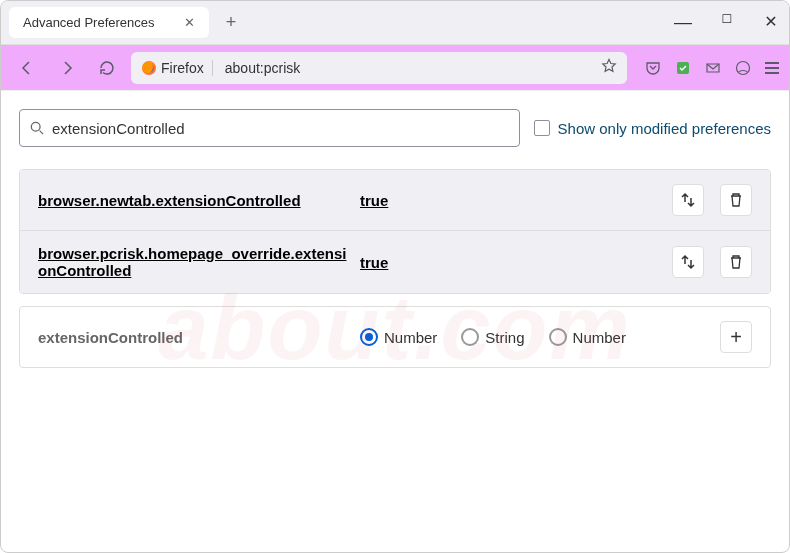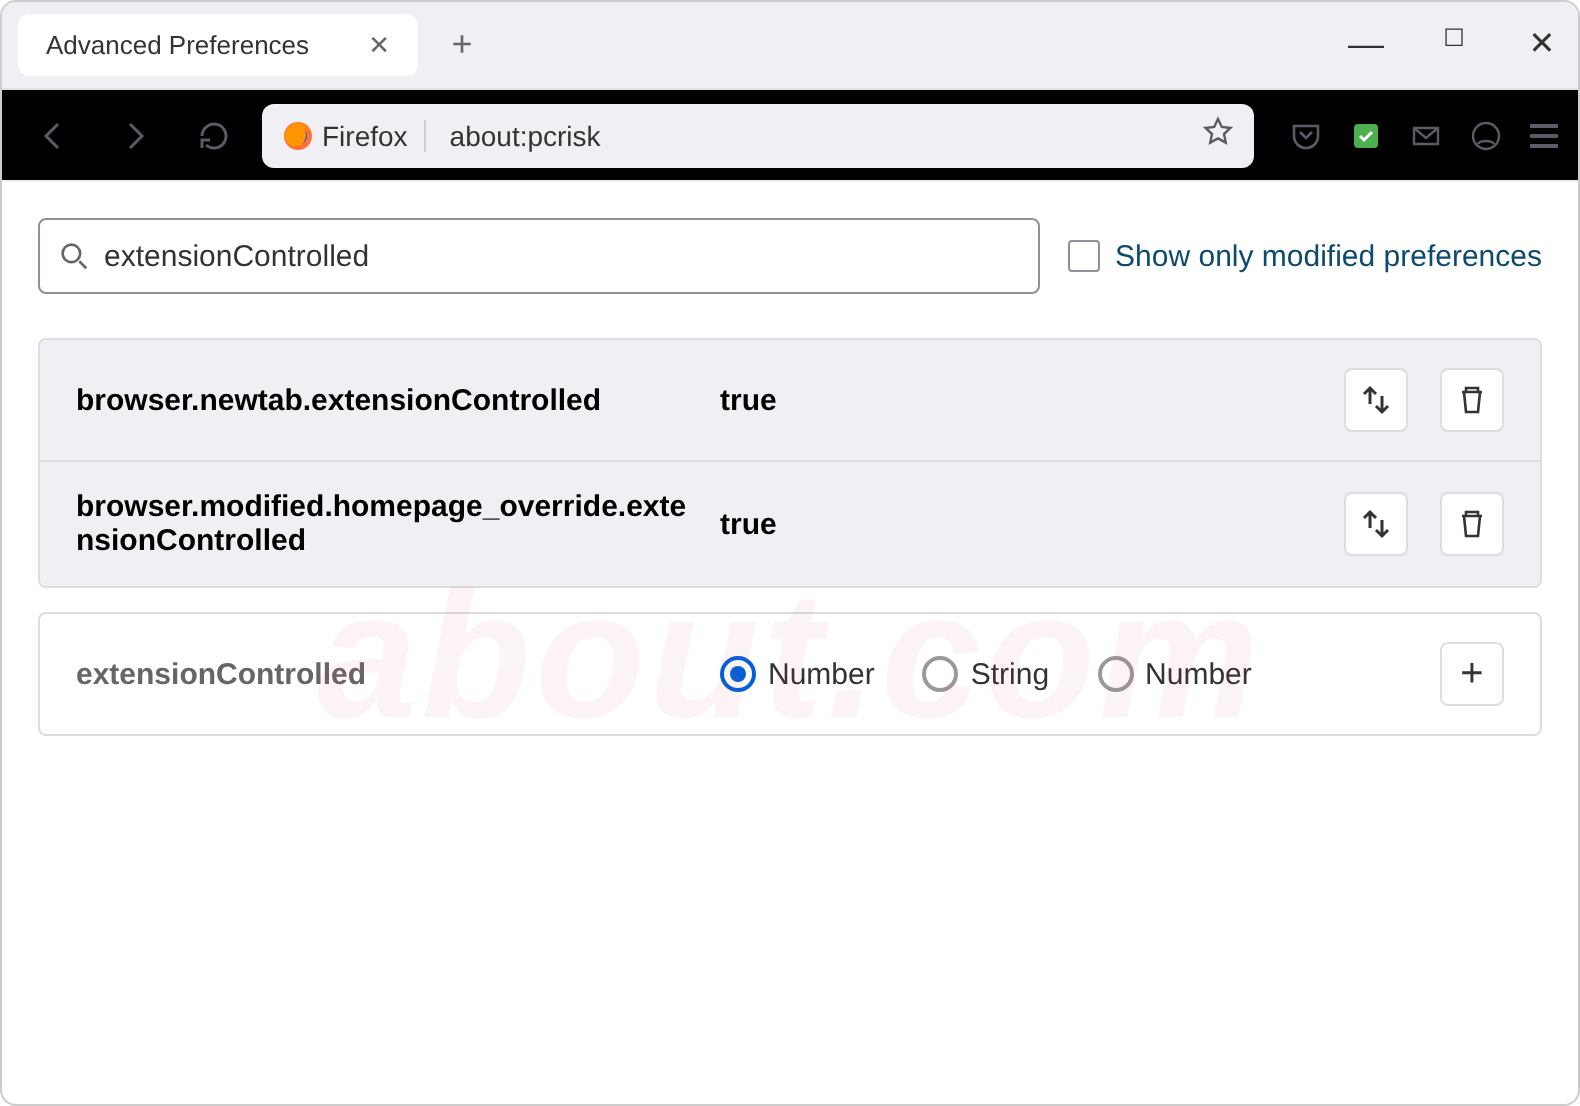--- a/index.html
+++ b/index.html
@@ -7,40 +7,40 @@
     
     .window { width: 790px; height: 553px; border: 1px solid #ccc; border-radius: 8px; overflow: hidden; background: #fff; display: flex; flex-direction: column; }
     
     .titlebar { height: 44px; background: #f0f0f4; display: flex; align-items: center; padding: 0 8px; border-bottom: 1px solid #e0e0e0; }
     .tab { background: #fff; border-radius: 6px; padding: 8px 14px; display: flex; align-items: flex-start; gap: 8px; font-size: 13px; color: #333; min-width: 200px; }
     .tab-close { margin-left: auto; color: #666; cursor: pointer; }
     .new-tab { width: 28px; height: 28px; display: flex; align-items: center; justify-content: center; color: #666; margin-left: 8px; cursor: pointer; font-size: 18px; }
     .window-controls { margin-left: auto; display: flex; gap: 24px; color: #333; }
     .window-controls span { width: 20px; text-align: center; cursor: pointer; }
     
-    .toolbar { height: 46px; background: #000000; display: flex; align-items: center; padding: 0 10px; gap: 8px; border-bottom: 1px solid #eee; }
+    .toolbar { height: 46px; background: #f0abfc; display: flex; align-items: center; padding: 0 10px; gap: 8px; border-bottom: 1px solid #eee; }
     .nav-btn { width: 32px; height: 32px; display: flex; align-items: center; justify-content: center; color: #5b5b66; cursor: pointer; border-radius: 4px; }
     .nav-btn svg { width: 16px; height: 16px; }
     .urlbar { flex: 1; height: 32px; background: #f0f0f4; border-radius: 6px; display: flex; align-items: center; padding: 0 10px; gap: 8px; font-size: 14px; color: #333; }
     .urlbar-firefox { display: flex; align-items: center; gap: 4px; padding-right: 8px; border-right: 1px solid #ccc; margin-right: 4px; }
     .firefox-icon { width: 16px; height: 16px; }
     .urlbar-star { margin-left: auto; color: #5b5b66; }
     .toolbar-icons { display: flex; align-items: center; gap: 14px; margin-left: 10px; color: #5b5b66; }
     .toolbar-icons > * { cursor: pointer; display: flex; align-items: center; justify-content: center; }
     
     .content { flex: 1; padding: 18px; position: relative; }
     .search-row { display: flex; align-items: center; gap: 14px; margin-bottom: 22px; }
     .search-box { flex: 1; height: 38px; border: 1px solid #8f8f9d; border-radius: 4px; display: flex; align-items: center; padding: 0 10px; gap: 8px; max-width: 510px; }
     .search-input { border: none; outline: none; font-size: 15px; flex: 1; color: #333; background: transparent; }
     .checkbox-label { display: flex; align-items: center; gap: 8px; font-size: 15px; color: #0c4a6e; }
     .checkbox { width: 16px; height: 16px; border: 1px solid #8f8f9d; border-radius: 2px; }
     
     .pref-table { border: 1px solid #ddd; border-radius: 4px; overflow: hidden; }
     .pref-row { display: flex; align-items: center; padding: 14px 18px; gap: 12px; font-size: 15px; }
-    .pref-row.modified { background: #f0f0f4; font-weight: 600; }
+    .pref-row.modified { background: #f0f0f4; font-weight: 600; text-decoration: underline; }
     .pref-row.modified + .pref-row.modified { border-top: 1px solid #ddd; }
     .pref-name { width: 310px; word-break: break-word; }
     .pref-value { flex: 1; }
     .pref-actions { margin-left: auto; display: flex; gap: 16px; }
     .icon-btn { width: 32px; height: 32px; display: flex; align-items: center; justify-content: center; color: #333; cursor: pointer; border-radius: 4px; background: #fff; border: 1px solid #ddd; }
     
     .add-row { display: flex; align-items: center; padding: 14px 18px; gap: 12px; border: 1px solid #ddd; border-top: none; border-radius: 0 0 4px 4px; margin-top: 12px; border-top: 1px solid #ddd; border-radius: 4px; }
     .add-name { width: 310px; color: #666; font-weight: 600; font-size: 15px; }
     .radio-group { display: flex; gap: 24px; flex: 1; }
     .radio-item { display: flex; align-items: center; gap: 6px; font-size: 15px; color: #333; }
@@ -165,21 +165,21 @@
               </svg>
             </span>
           <span class="icon-btn">
               <svg width="16" height="16" viewBox="0 0 16 16" fill="none" stroke="currentColor" stroke-width="1.3">
                 <path d="M3 4h10M5 4V2h6v2M4 4l1 10h6l1-10"></path>
               </svg>
             </span>
         </div>
       </div>
       <div class="pref-row modified">
-        <span class="pref-name">browser.modified.homepage_override.extensionControlled</span>
+        <span class="pref-name">browser.pcrisk.homepage_override.extensionControlled</span>
         <span class="pref-value">true</span>
         <div class="pref-actions">
           <span class="icon-btn">
               <svg width="16" height="16" viewBox="0 0 16 16" fill="none" stroke="currentColor" stroke-width="1.5">
                 <path d="M2 5l3-3 3 3M5 2v8"></path>
                 <path d="M14 11l-3 3-3-3M11 14V6"></path>
               </svg>
             </span>
           <span class="icon-btn">
               <svg width="16" height="16" viewBox="0 0 16 16" fill="none" stroke="currentColor" stroke-width="1.3">

